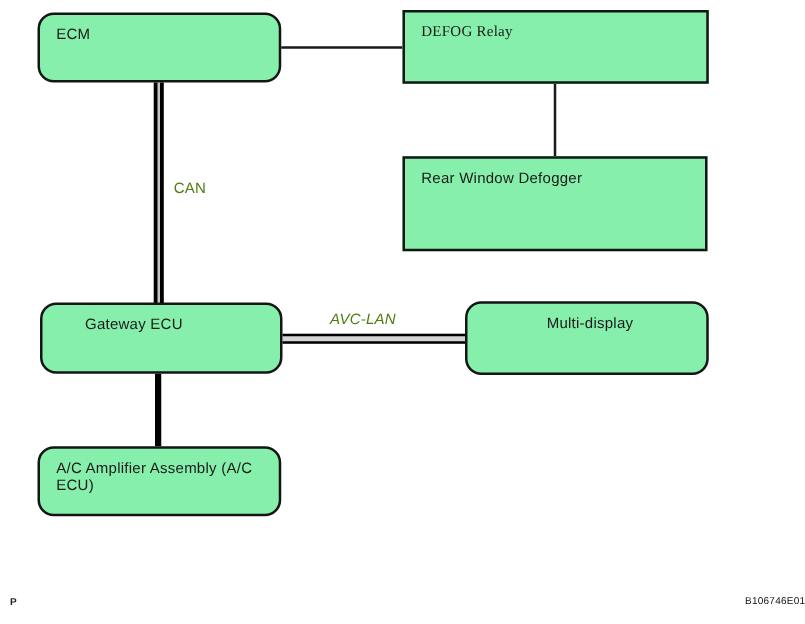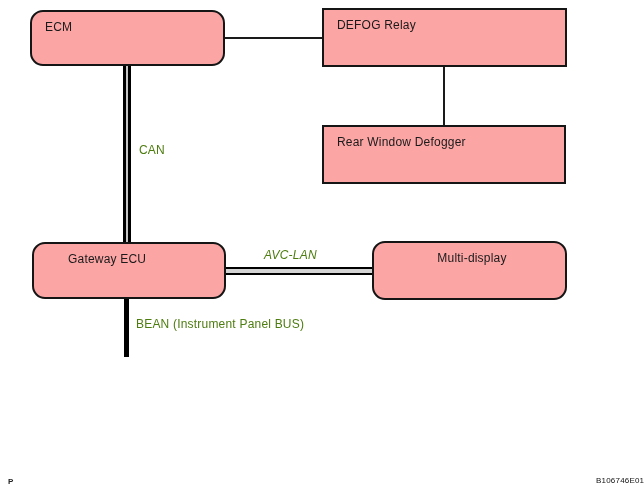--- a/index.html
+++ b/index.html
@@ -11,21 +11,21 @@
     position: relative;
     width: 644px;
     height: 499px;
     background: #ffffff;
     font-family: "Liberation Sans", sans-serif;
     color: #111111;
     overflow: hidden;
   }
   .node {
     position: absolute;
-    background: #fca5a5;
+    background: #86efac;
     border: 2px solid #151515;
     box-sizing: border-box;
     font-size: 12px;
     color: #1a1a1a;
     padding: 8px 8px 0 13px;
     letter-spacing: 0.2px;
   }
   .rounded { border-radius: 13px; }
   .square  { border-radius: 0; }
 
@@ -92,39 +92,41 @@
   <div class="connector wire-thin-v" style="left:443px; top:67px; height:58px;"></div>
 
   <div class="connector bus-double-v" style="left:123px; top:66px; height:177px;"></div>
 
   <div class="connector bus-double-h" style="left:226px; top:267px; width:146px;"></div>
 
   <div class="connector bus-thick-v" style="left:124px; top:299px; height:58px;"></div>
 
   <div class="bus-label" style="left:139px; top:143px;">CAN</div>
   <div class="bus-label" style="left:264px; top:248px;font-style:italic;">AVC-LAN</div>
-  <div class="bus-label" style="left:136px; top:317px;">BEAN (Instrument Panel BUS)</div>
 
   <div class="node rounded" style="left:30px; top:10px; width:195px; height:56px;">
     <span>ECM</span>
   </div>
 
-  <div class="node square" style="left:322px; top:8px; width:245px; height:59px;">
+  <div class="node square" style="left:322px; top:8px; width:245px; height:59px;font-family:Liberation Serif, serif;">
     <span>DEFOG Relay</span>
   </div>
 
-  <div class="node square" style="left:322px; top:125px; width:244px; height:59px;">
+  <div class="node square" style="left:322px; top:125px; width:244px; height:76px;">
     <span>Rear Window Defogger</span>
   </div>
 
   <div class="node rounded" style="left:32px; top:242px; width:194px; height:57px;padding-left:34px;">
     <span>Gateway ECU</span>
   </div>
 
   <div class="node rounded" style="left:372px; top:241px; width:195px; height:59px;text-align:center;">
     <span>Multi-display</span>
   </div>
 
+  <div class="node rounded" style="left:30px; top:357px; width:195px; height:56px;">
+    <span>A/C Amplifier Assembly (A/C ECU)</span>
+  </div>
 
   <div class="figure-code">B106746E01</div>
   <div class="page-mark">P</div>
 
 </div>
 
 </body></html>

